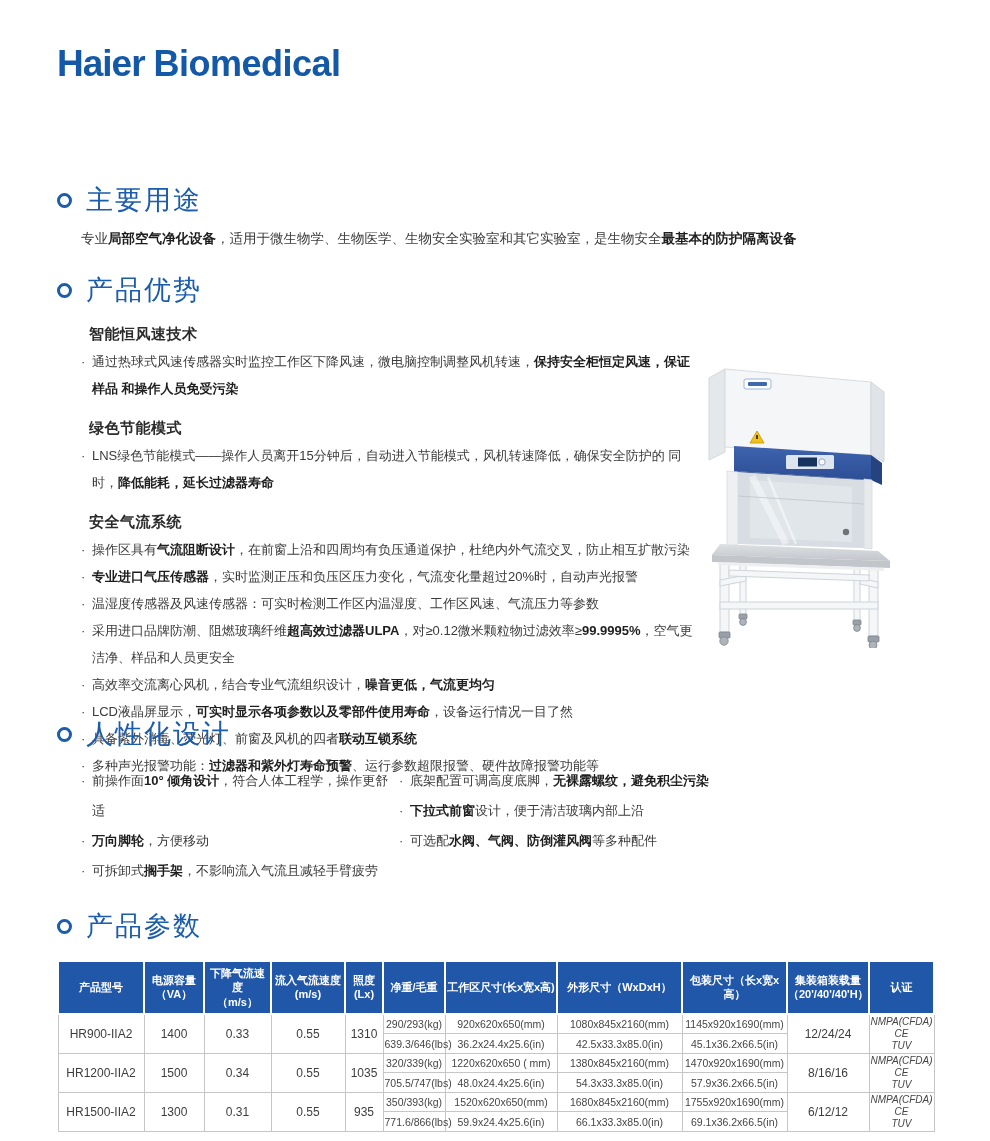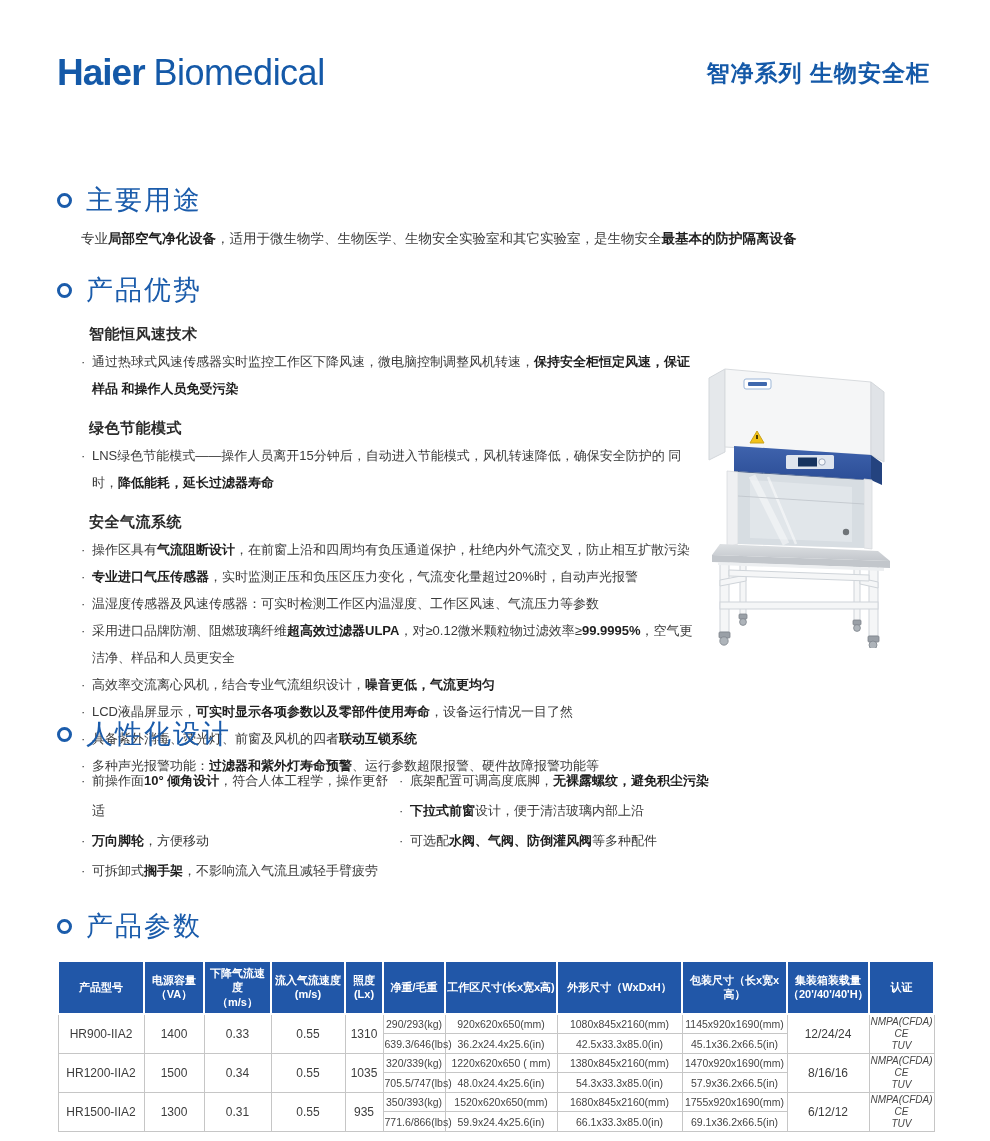--- a/index.html
+++ b/index.html
@@ -4,24 +4,24 @@
 <style>
   * { margin:0; padding:0; box-sizing:border-box; }
   html,body { background:#fff; }
   .page {
     position:relative; width:990px; height:1141px; margin:0 auto;
     background:#fff; overflow:hidden;
     font-family:"Liberation Sans","DejaVu Sans",sans-serif;
     color:#3c3c3c;
   }
   
-  .hdr { position:absolute; top:52px; left:57px; right:60px; display:flex; justify-content:space-between; align-items:center; }
+  .hdr { position:absolute; top:43px; left:57px; right:60px; display:flex; justify-content:space-between; }
   .logo { display:flex; align-items:baseline; color:#1459a8; }
   .logo .haier { font-size:37px; font-weight:800; letter-spacing:-1px; }
-  .logo .biomed { font-size:36px; font-weight:400; margin-left:9px; letter-spacing:-0.5px; }
+  .logo .biomed { font-size:36px; font-weight:700; margin-left:9px; letter-spacing:-0.5px; }
   .doc-title { font-size:23px; font-weight:700; color:#1459a8; letter-spacing:1px; }
   
   .sec { position:absolute; left:57px; }
   .sec-h { display:flex; align-items:center; gap:14px; }
   .ring { width:15px; height:15px; border:3px solid #1b5cab; border-radius:50%; flex:0 0 auto; }
   .sec-h h2 { font-size:27px; font-weight:500; color:#1b5cab; letter-spacing:2px; }
   
   .lead { margin:12px 0 0 24px; font-size:13.5px; color:#3a3a3a; }
   b { color:#1e1e1e; }
   .sub-title { margin:17px 0 4px 18px; font-size:15px; font-weight:700; color:#2b2b2b; letter-spacing:0.5px; }
@@ -51,21 +51,20 @@
 </head>
 <body>
 
 <div class="page">
 
   <div class="hdr">
     <div class="logo">
       <span class="haier">Haier</span>
       <span class="biomed">Biomedical</span>
     </div>
-    <div class="doc-title">智净系列 生物安全柜</div>
   </div>
 
   <div class="sec" style="top:182px;">
     <div class="sec-h">
       <span class="ring"></span>
       <h2>主要用途</h2>
     </div>
     <p class="lead"><span>专业</span><b>局部空气净化设备</b><span>，适用于微生物学、生物医学、生物安全实验室和其它实验室，是生物安全</span><b>最基本的防护隔离设备</b></p>
   </div>
 

